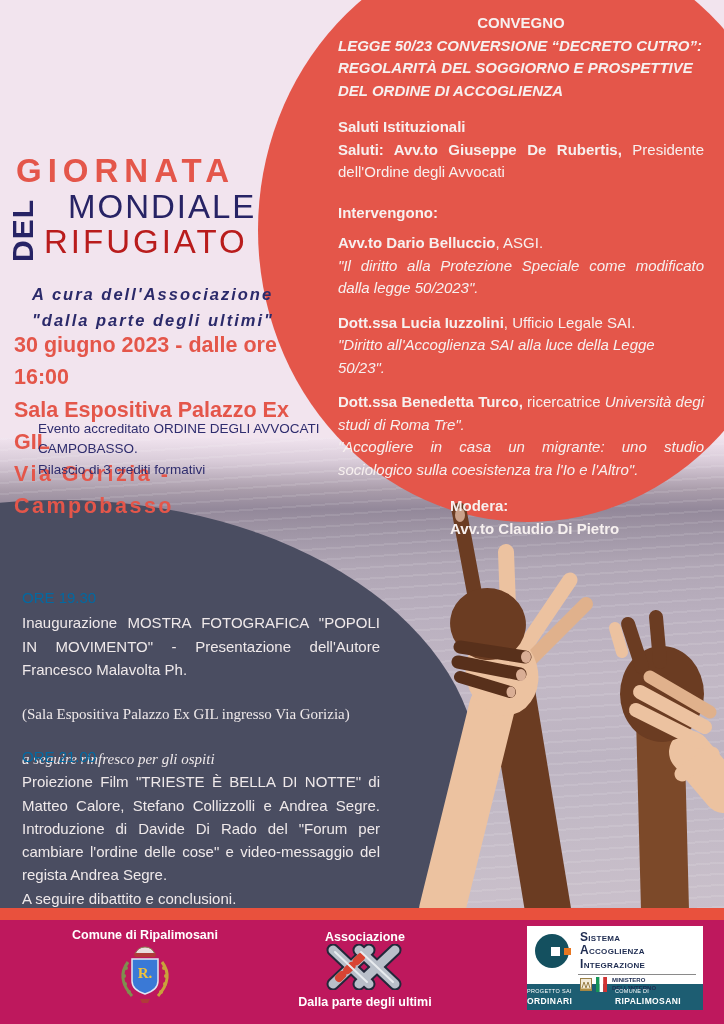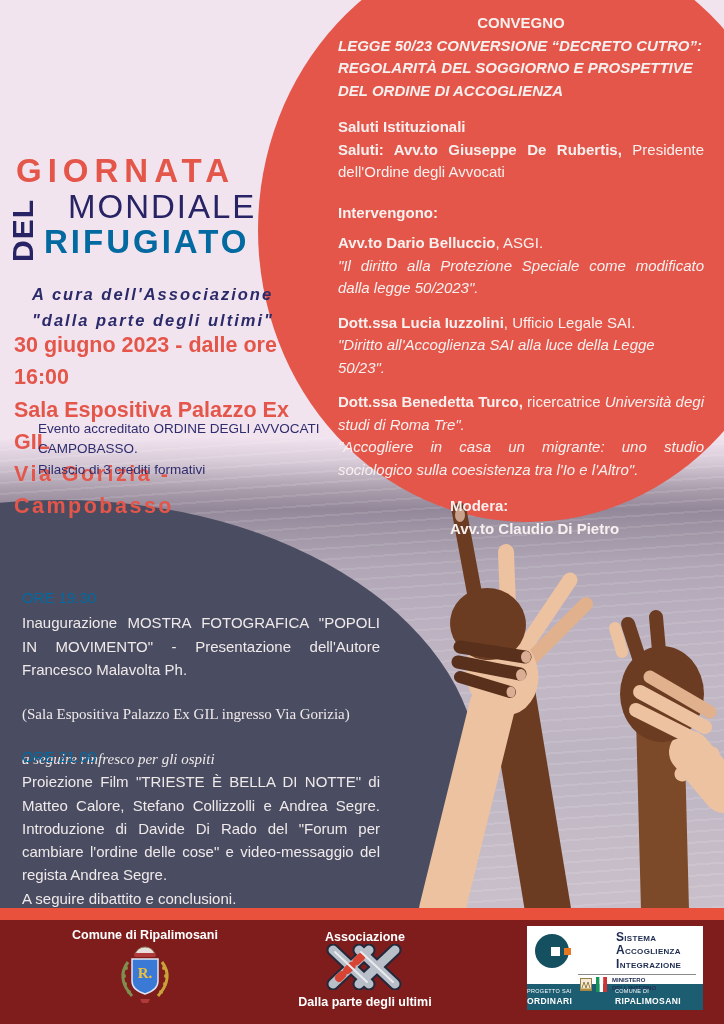--- a/index.html
+++ b/index.html
@@ -30,22 +30,22 @@
   
   .hands{ position:absolute; left:360px; top:452px; z-index:4; }
   
   .leftcol{ position:absolute; z-index:5; }
   .year{ left:0; top:103px; width:252px; text-align:right;
          font-size:40px; letter-spacing:2px; color:#e4564a; }
   .t-giornata{ left:16px; top:152px; font-size:33px; font-weight:bold;
                letter-spacing:6px; color:#e4564a; }
   .t-mondiale{ left:44px; top:188px; font-size:33px; font-weight:normal;
                letter-spacing:2px; color:#272365;margin-left:24px; }
-  .t-rifugiato{ left:44px; top:223px; font-size:33px; font-weight:bold;
-                letter-spacing:3px; color:#0369a1; }
+  .t-rifugiato{ left:44px; top:223px; font-size:33px; font-weight:normal;
+                letter-spacing:3px; color:#b91c1c; }
   .t-del{ left:6px; top:186px; height:76px; width:36px;
           writing-mode:vertical-rl; transform:rotate(180deg);
           font-size:30px; font-weight:bold; color:#272365; letter-spacing:1px; }
   .byline{ left:32px; top:282px; width:260px; font-size:16.5px; font-weight:bold;
            font-style:italic; letter-spacing:2px; color:#2b2a6a; line-height:1.55; }
   .datelines{ left:14px; top:329px; width:300px; font-size:21.5px; font-weight:bold;
               color:#e4564a; line-height:1.5; }
   .datelines .ls{ letter-spacing:2.5px; }
   .accred{ left:10px; top:419px; width:330px; font-size:13.5px;
            color:#2f2d6e; line-height:1.5; }
@@ -64,29 +64,29 @@
   .slot{ position:absolute; width:358px; left:22px; z-index:5; color:#efe9ea;
          font-size:15px; line-height:1.55; }
   .slot1{ top:586px; } .slot2{ top:745px; }
   .slot .time{ color:#0369a1; }
   .slot .desc{ text-align:justify; margin-top:2px; }
   .slot .gap{ margin-top:22px;font-family:Liberation Serif, serif; }
   
   .footer-redbar{ position:absolute; left:0; top:908px; width:724px; height:12px;
                   background:#e9513d; z-index:6; }
   .footer{ position:absolute; left:0; top:920px; width:724px; height:104px;
-           background:#7f1d1d; z-index:6; color:#fff; }
+           background:#be185d; z-index:6; color:#fff; }
   .f-block{ position:absolute; text-align:center; }
   .f-comune{ left:40px; top:8px; width:210px; }
   .f-assoc{ left:268px; top:10px; width:194px; }
   .f-label{ font-size:12.5px; font-weight:bold; }
   .f-assoc .f-label.btm{ margin-top:1px; }
   .sai-card{ position:absolute; left:527px; top:6px; width:176px; height:84px; }
   .sai-white{ background:#fff; height:58px; padding:5px 7px 2px 7px; }
-  .sai-row1{ display:flex; align-items:center;gap:36px; }
+  .sai-row1{ display:flex; align-items:center; }
   .sai-words{ margin-left:8px; text-align:left; color:#1d2b50; font-weight:bold;
               font-size:12px; line-height:1.12; font-variant:small-caps;
               letter-spacing:.3px; }
   .sai-divider{ border-top:1px solid #8a8a8a; margin:3px 0 2px 44px; }
   .sai-row2{ display:flex; align-items:center; margin-left:46px; }
   .ministero{ margin-left:5px; text-align:left; color:#1d2b50; font-size:6px;
               font-weight:bold; line-height:1.25; }
   .sai-teal{ background:#1d5d72; height:26px; display:flex; color:#fff; }
   .sai-col{ flex:1; display:flex; flex-direction:column; justify-content:center; }
   .sai-col .tiny{ font-size:5.5px; letter-spacing:.3px; }

